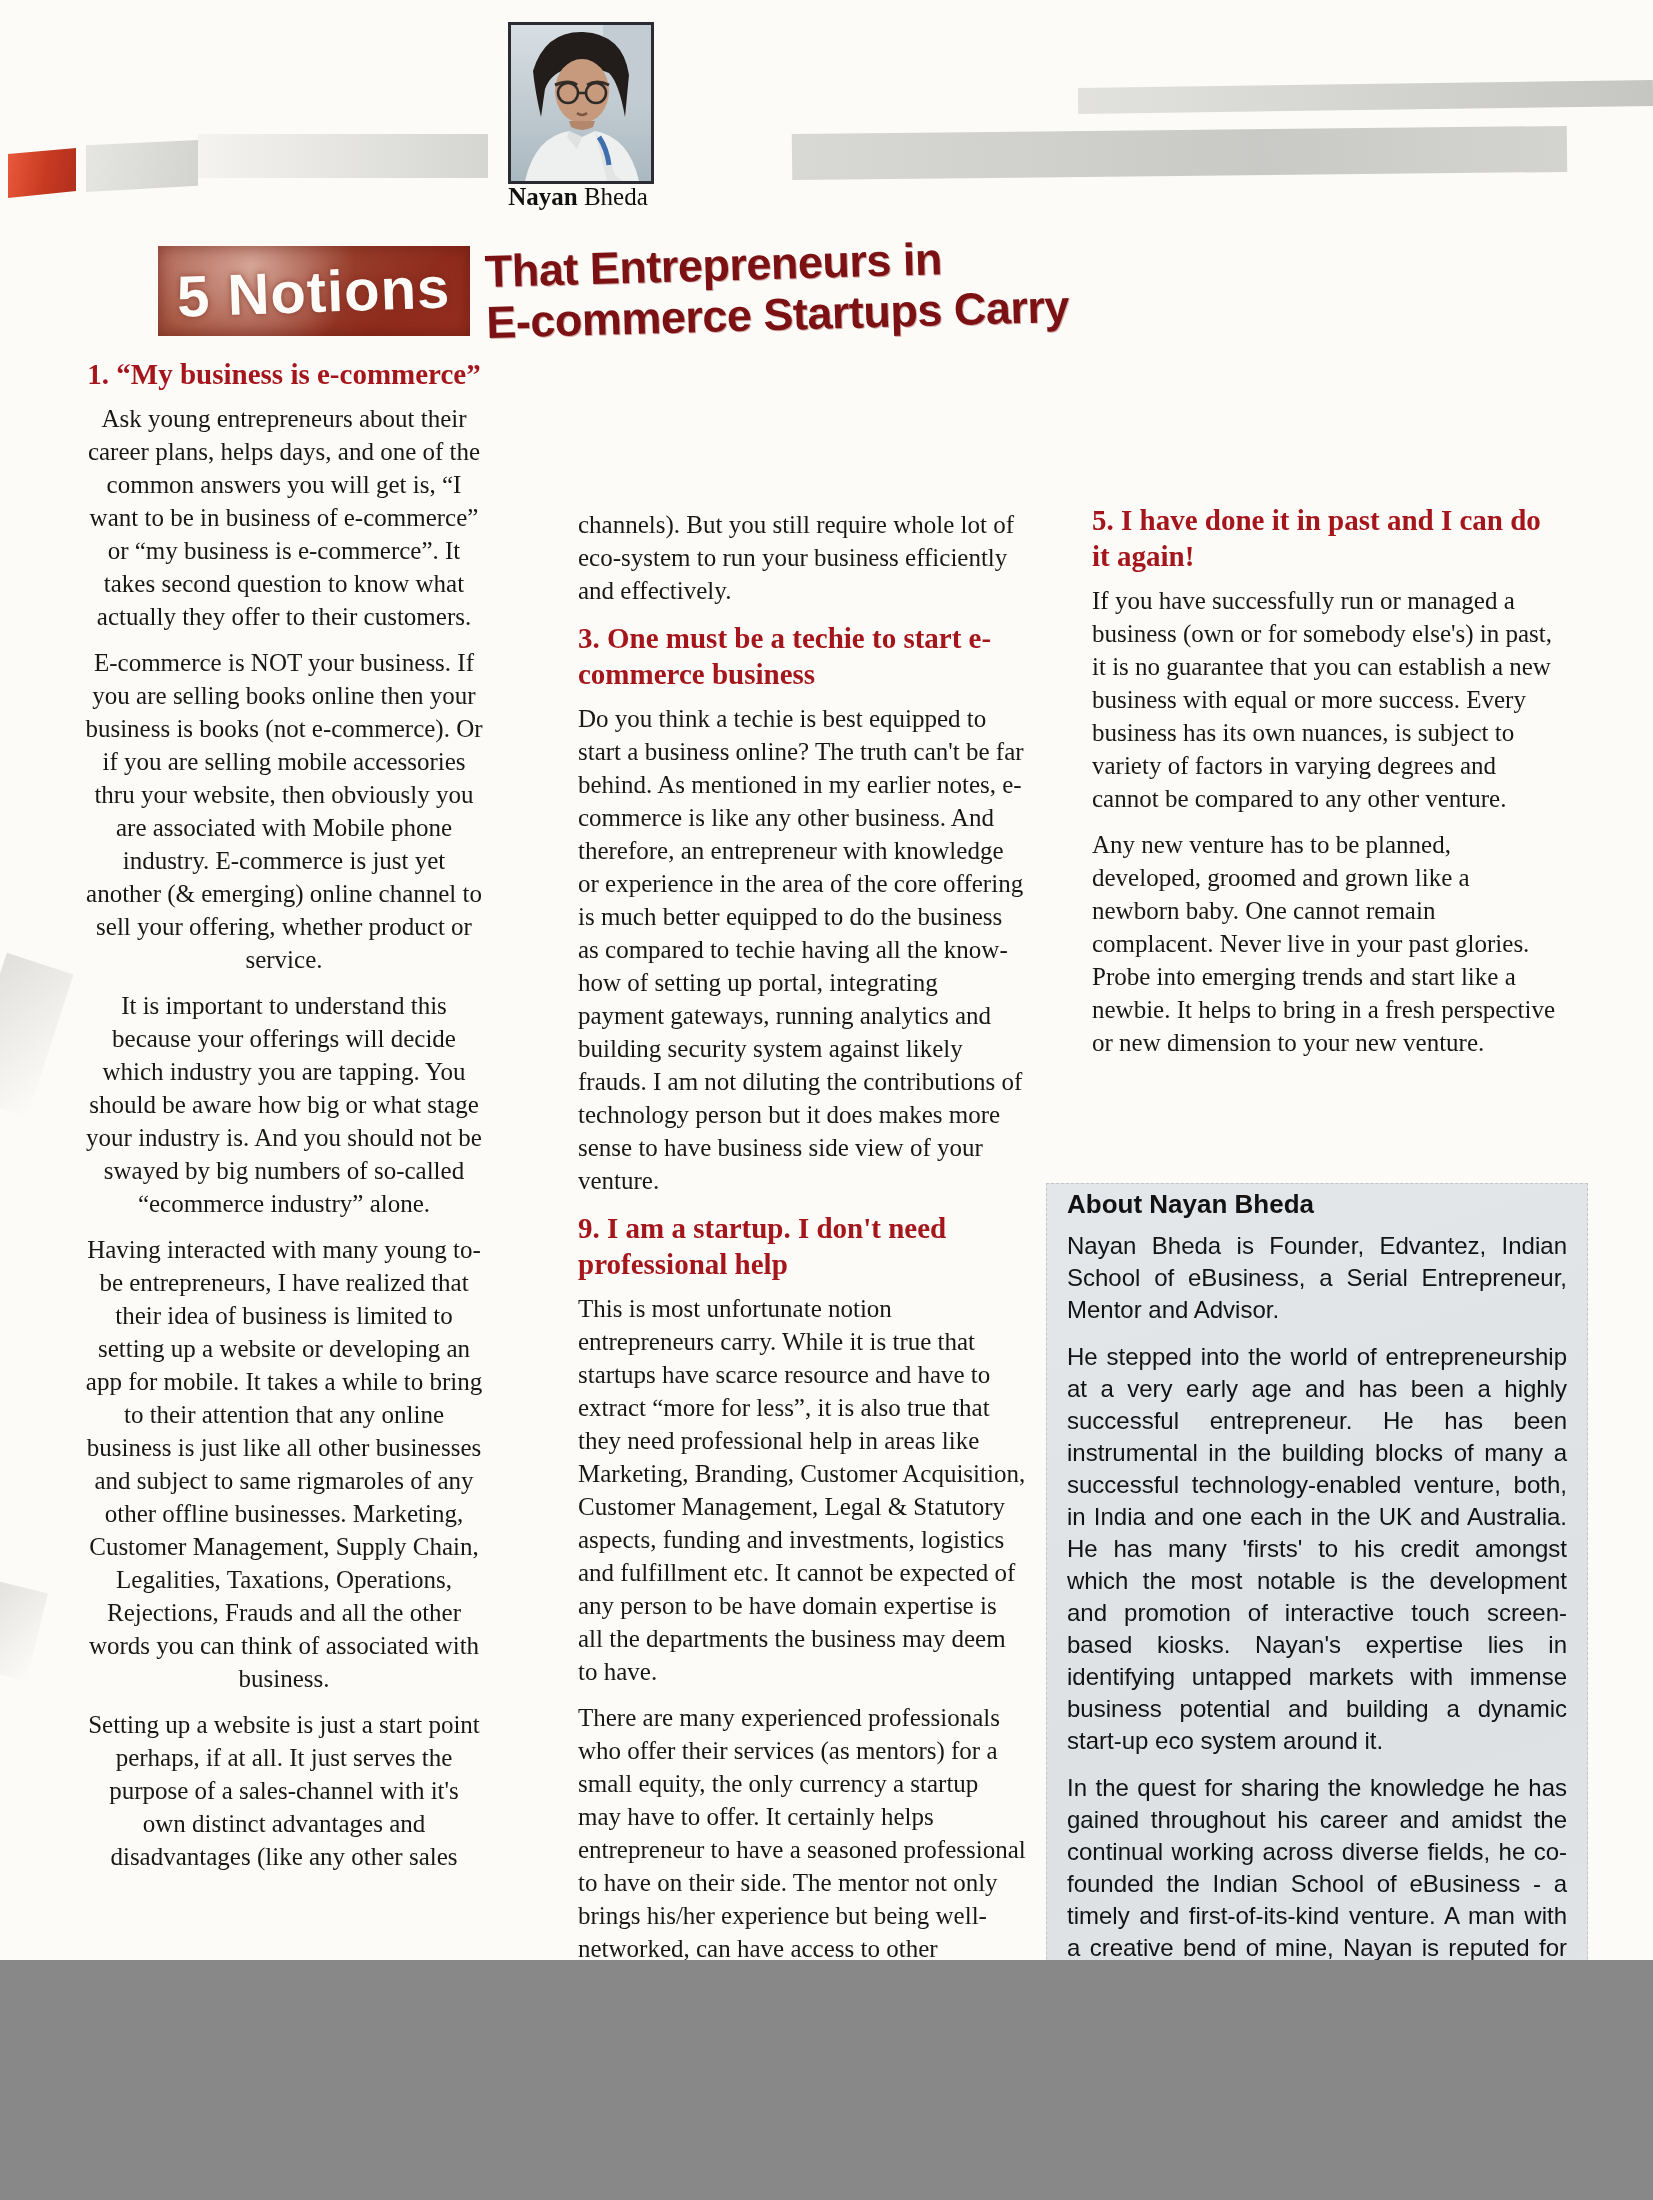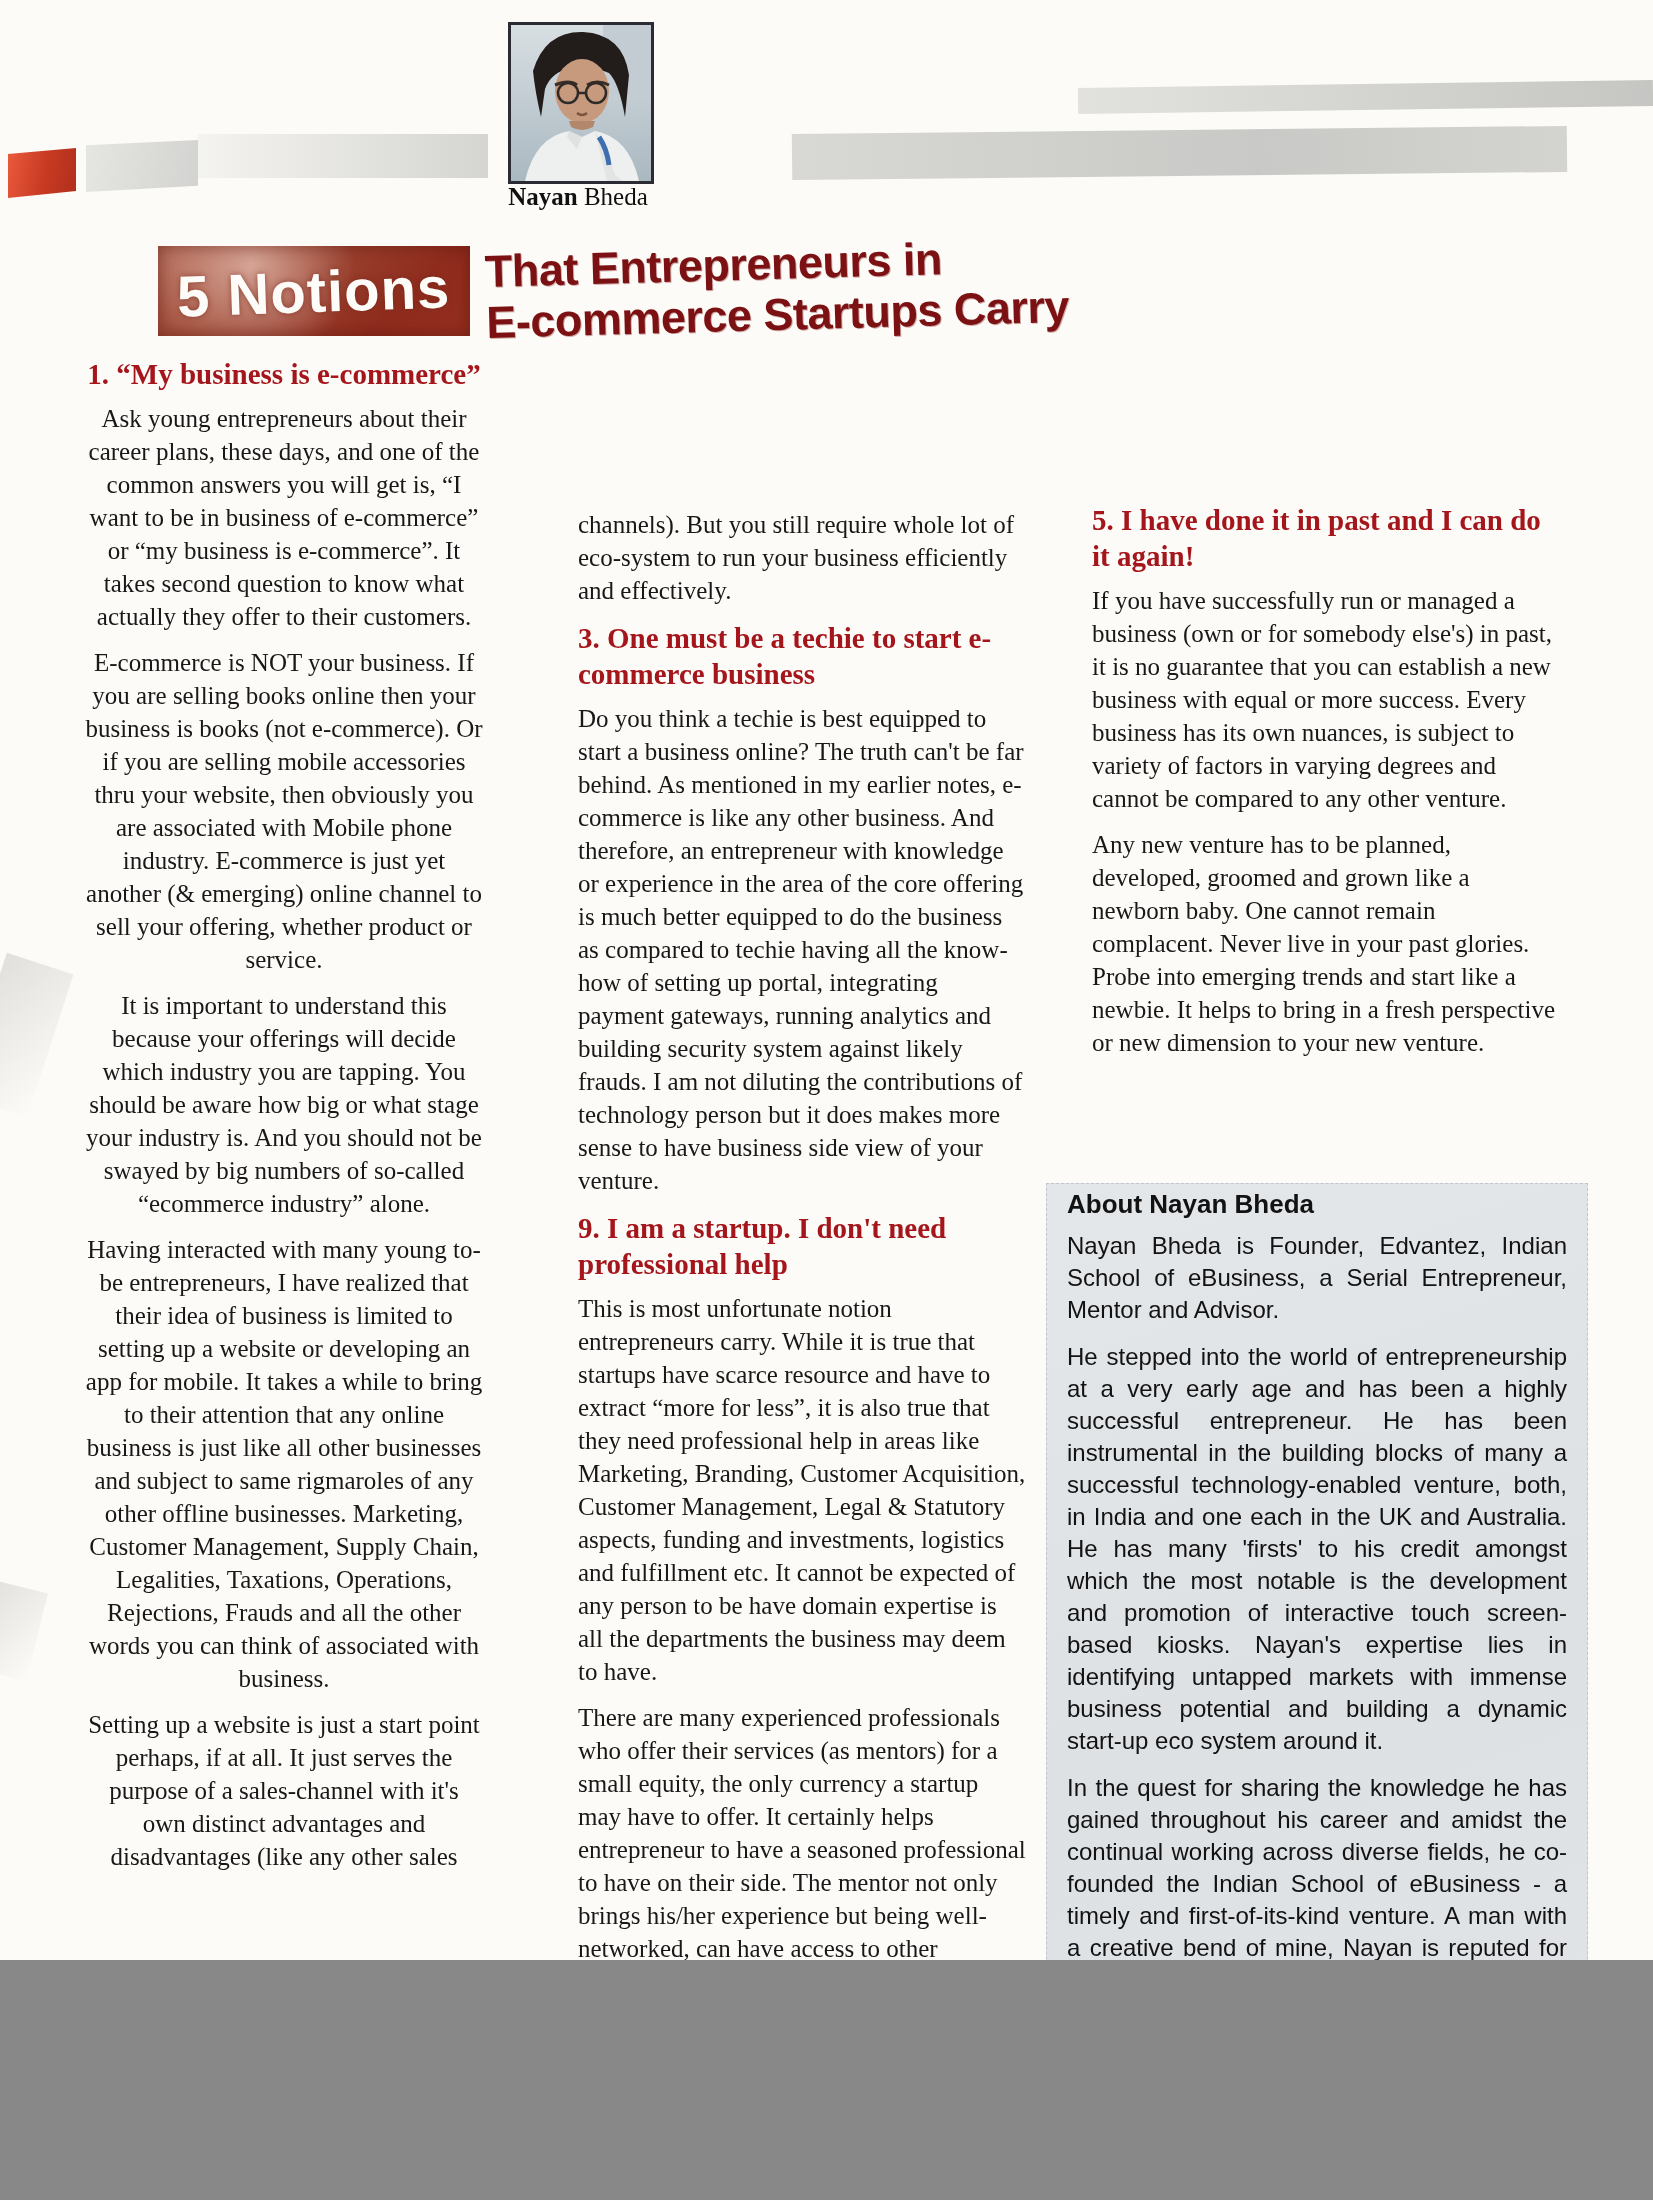--- a/index.html
+++ b/index.html
@@ -130,21 +130,21 @@
   <div class="badge">
     <span>5 Notions</span>
   </div>
   <div class="banner-title">
     <div>That Entrepreneurs in</div>
     <div>E-commerce Startups Carry</div>
   </div>
 
   <div class="col col1" id="col-0">
       <h2 class="sec-heading">1. “My business is e-commerce”</h2>
-      <p class="body-para">Ask young entrepreneurs about their career plans, these days, and one of the common answers you will get is, “I want to be in business of e-commerce” or “my business is e-commerce”. It takes second question to know what actually they offer to their customers.</p>
+      <p class="body-para">Ask young entrepreneurs about their career plans, helps days, and one of the common answers you will get is, “I want to be in business of e-commerce” or “my business is e-commerce”. It takes second question to know what actually they offer to their customers.</p>
       <p class="body-para">E-commerce is NOT your business. If you are selling books online then your business is books (not e-commerce). Or if you are selling mobile accessories thru your website, then obviously you are associated with Mobile phone industry. E-commerce is just yet another (&amp; emerging) online channel to sell your offering, whether product or service.</p>
       <p class="body-para">It is important to understand this because your offerings will decide which industry you are tapping. You should be aware how big or what stage your industry is. And you should not be swayed by big numbers of so-called “ecommerce industry” alone.</p>
       <p class="body-para">Having interacted with many young to-be entrepreneurs, I have realized that their idea of business is limited to setting up a website or developing an app for mobile. It takes a while to bring to their attention that any online business is just like all other businesses and subject to same rigmaroles of any other offline businesses. Marketing, Customer Management, Supply Chain, Legalities, Taxations, Operations, Rejections, Frauds and all the other words you can think of associated with business.</p>
       <p class="body-para">Setting up a website is just a start point perhaps, if at all. It just serves the purpose of a sales-channel with it's own distinct advantages and disadvantages (like any other sales</p>
     </div>
   <div class="col col2" id="col-1">
       <p class="body-para">channels). But you still require whole lot of eco-system to run your business efficiently and effectively.</p>
       <h2 class="sec-heading">3. One must be a techie to start e-commerce business</h2>
       <p class="body-para">Do you think a techie is best equipped to start a business online? The truth can't be far behind. As mentioned in my earlier notes, e-commerce is like any other business. And therefore, an entrepreneur with knowledge or experience in the area of the core offering is much better equipped to do the business as compared to techie having all the know-how of setting up portal, integrating payment gateways, running analytics and building security system against likely frauds. I am not diluting the contributions of technology person but it does makes more sense to have business side view of your venture.</p>
       <h2 class="sec-heading">9. I am a startup. I don't need professional help</h2>

